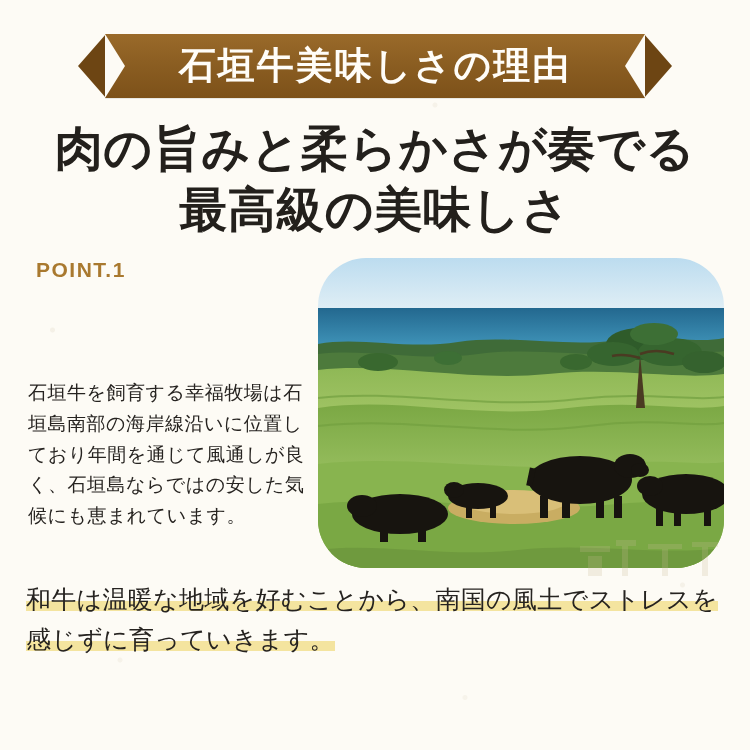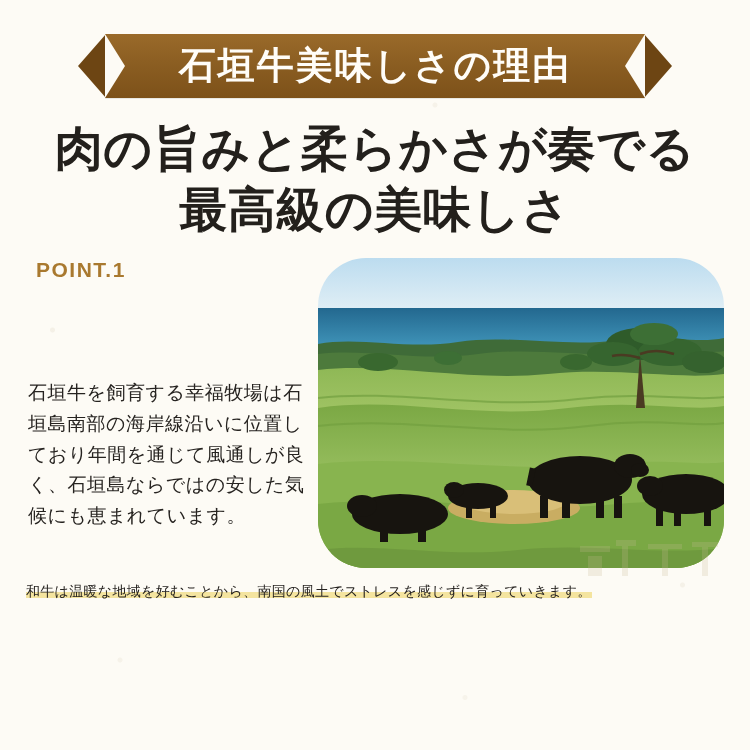--- a/index.html
+++ b/index.html
@@ -162,21 +162,21 @@
     overflow: hidden;
   }
   .photo svg { display: block; }
 
   
   .bottom {
     position: absolute;
     left: 26px;
     top: 580px;
     width: 700px;
-    font-size: 14px;
+    font-size: 25px;
     line-height: 1.58;
     color: #262320;
     letter-spacing: 0.3px;
   }
   .bottom p { margin: 0 0 4px 0; }
   .hl {
     background: linear-gradient(transparent 58%, #f4e49f 58%, #f4e49f 94%, transparent 94%);
   }
   .bold-em { font-weight: 700; }
 

